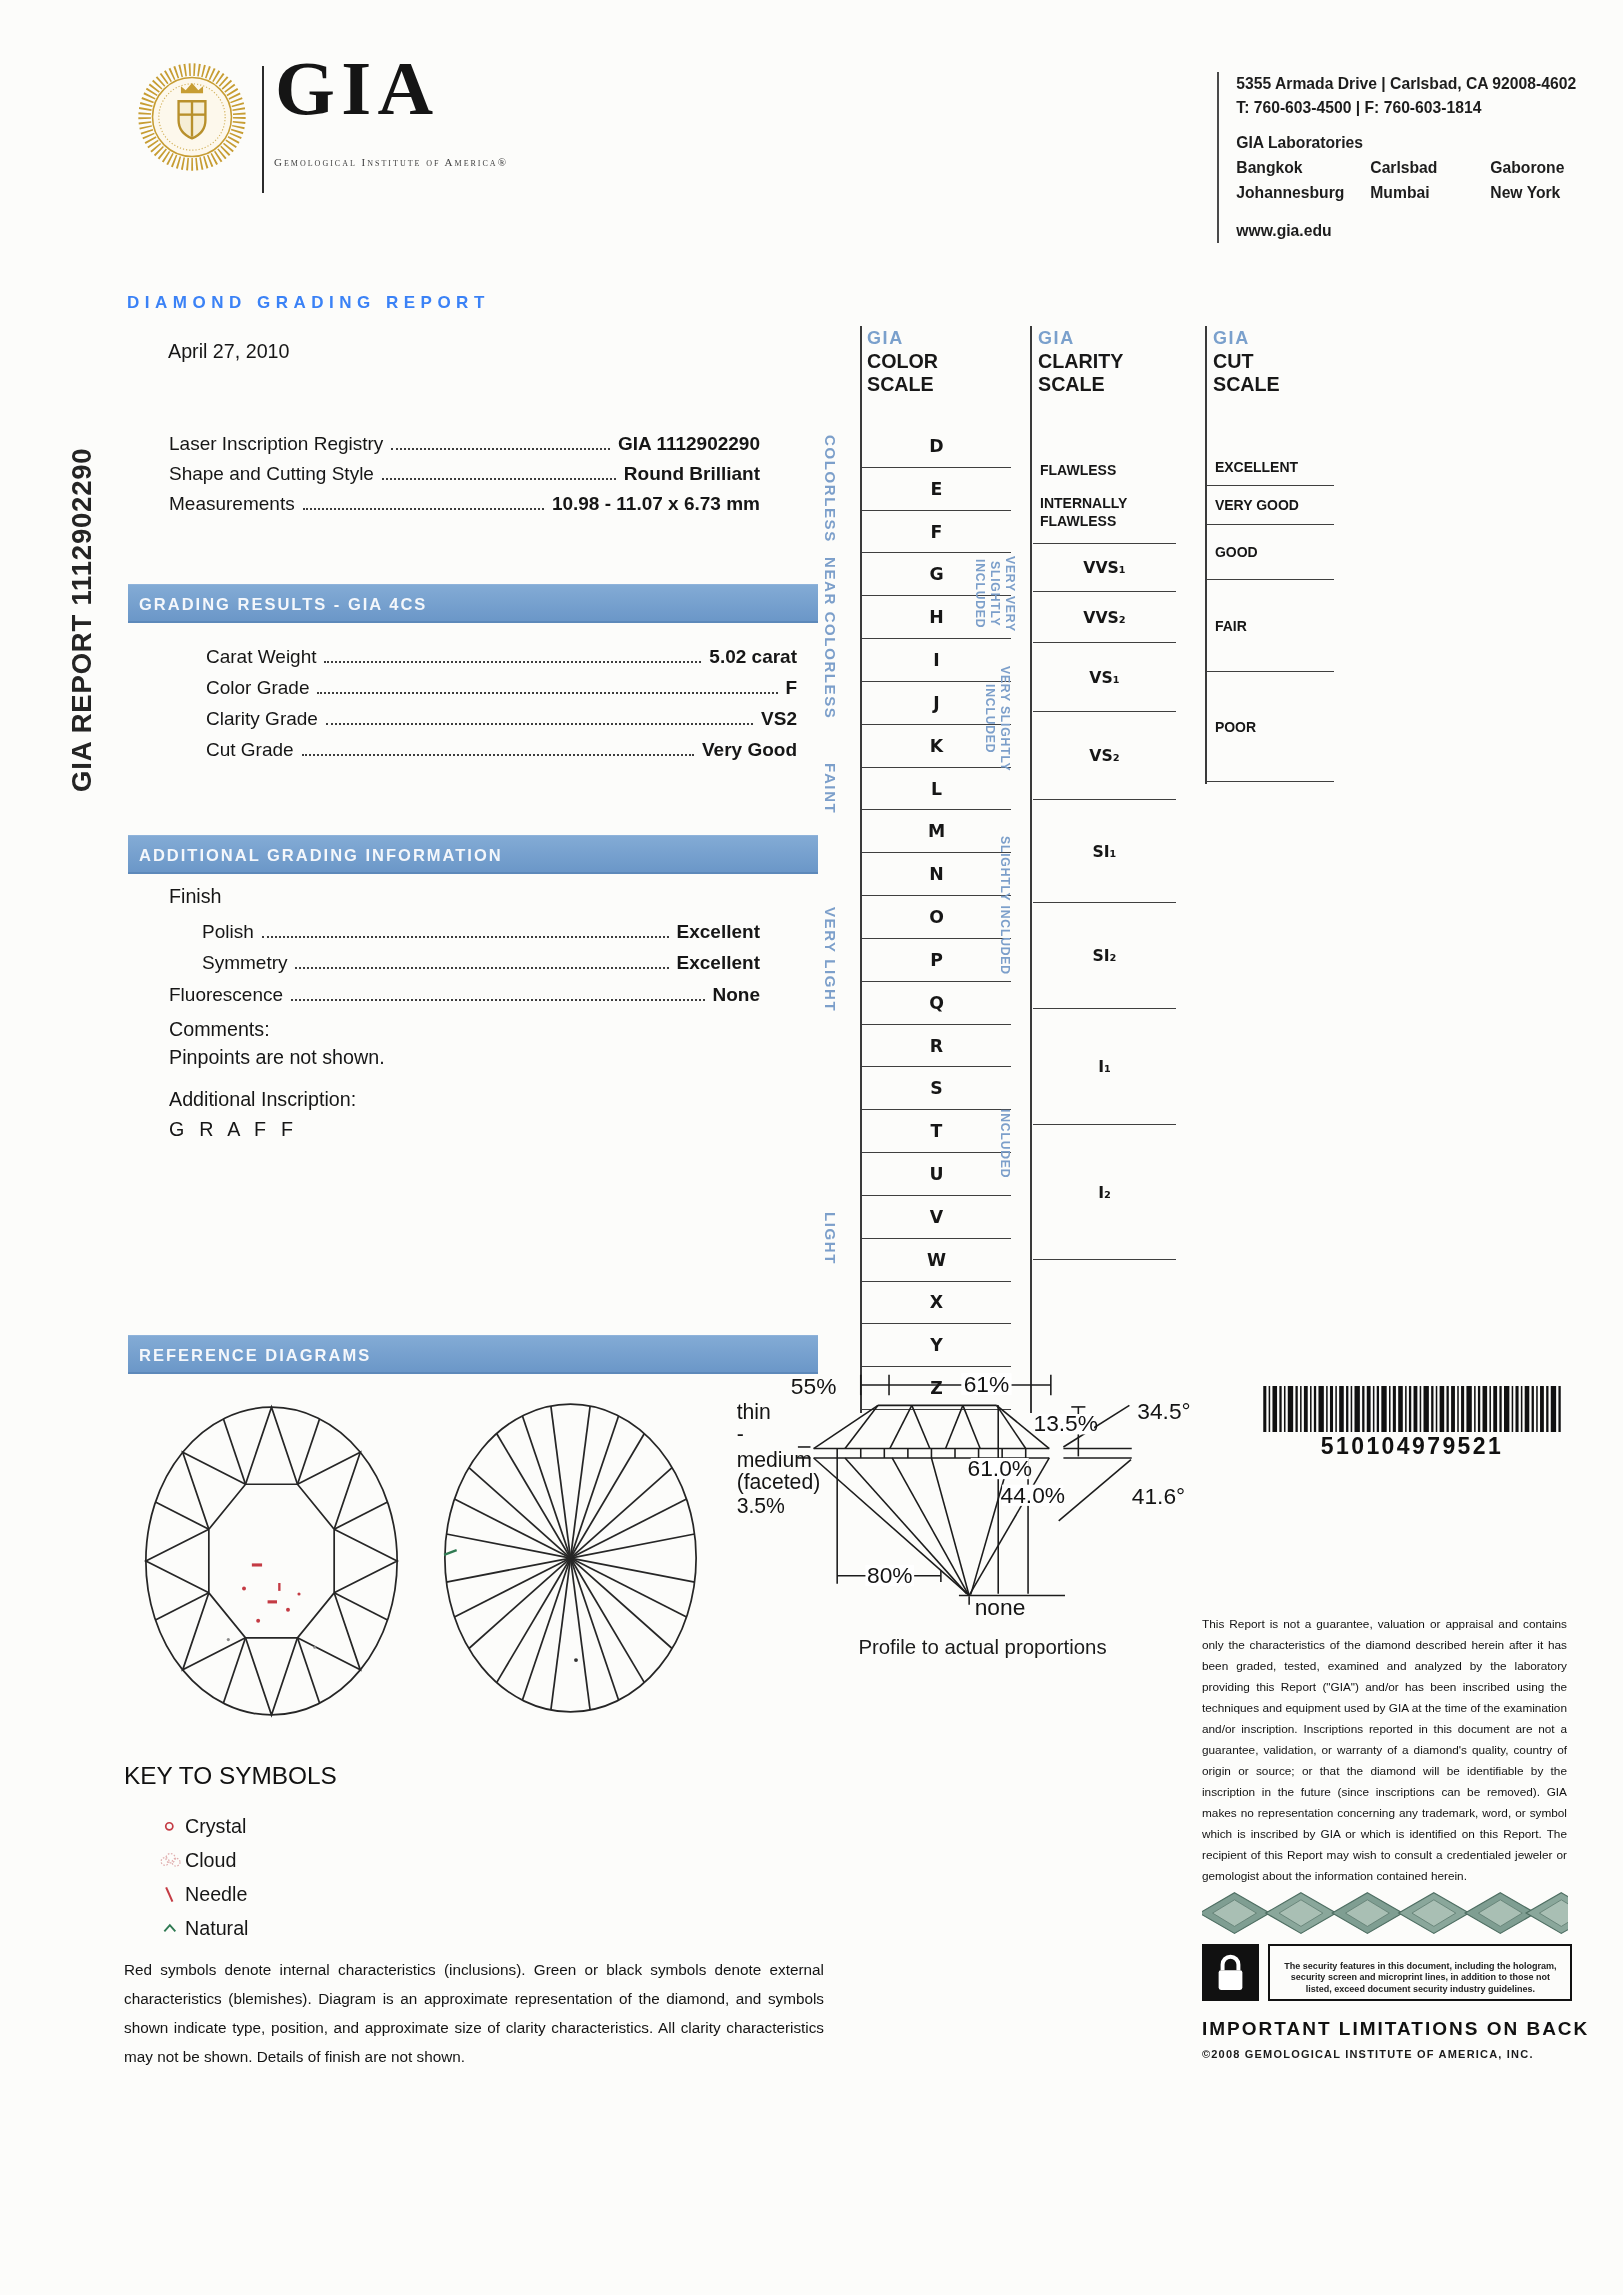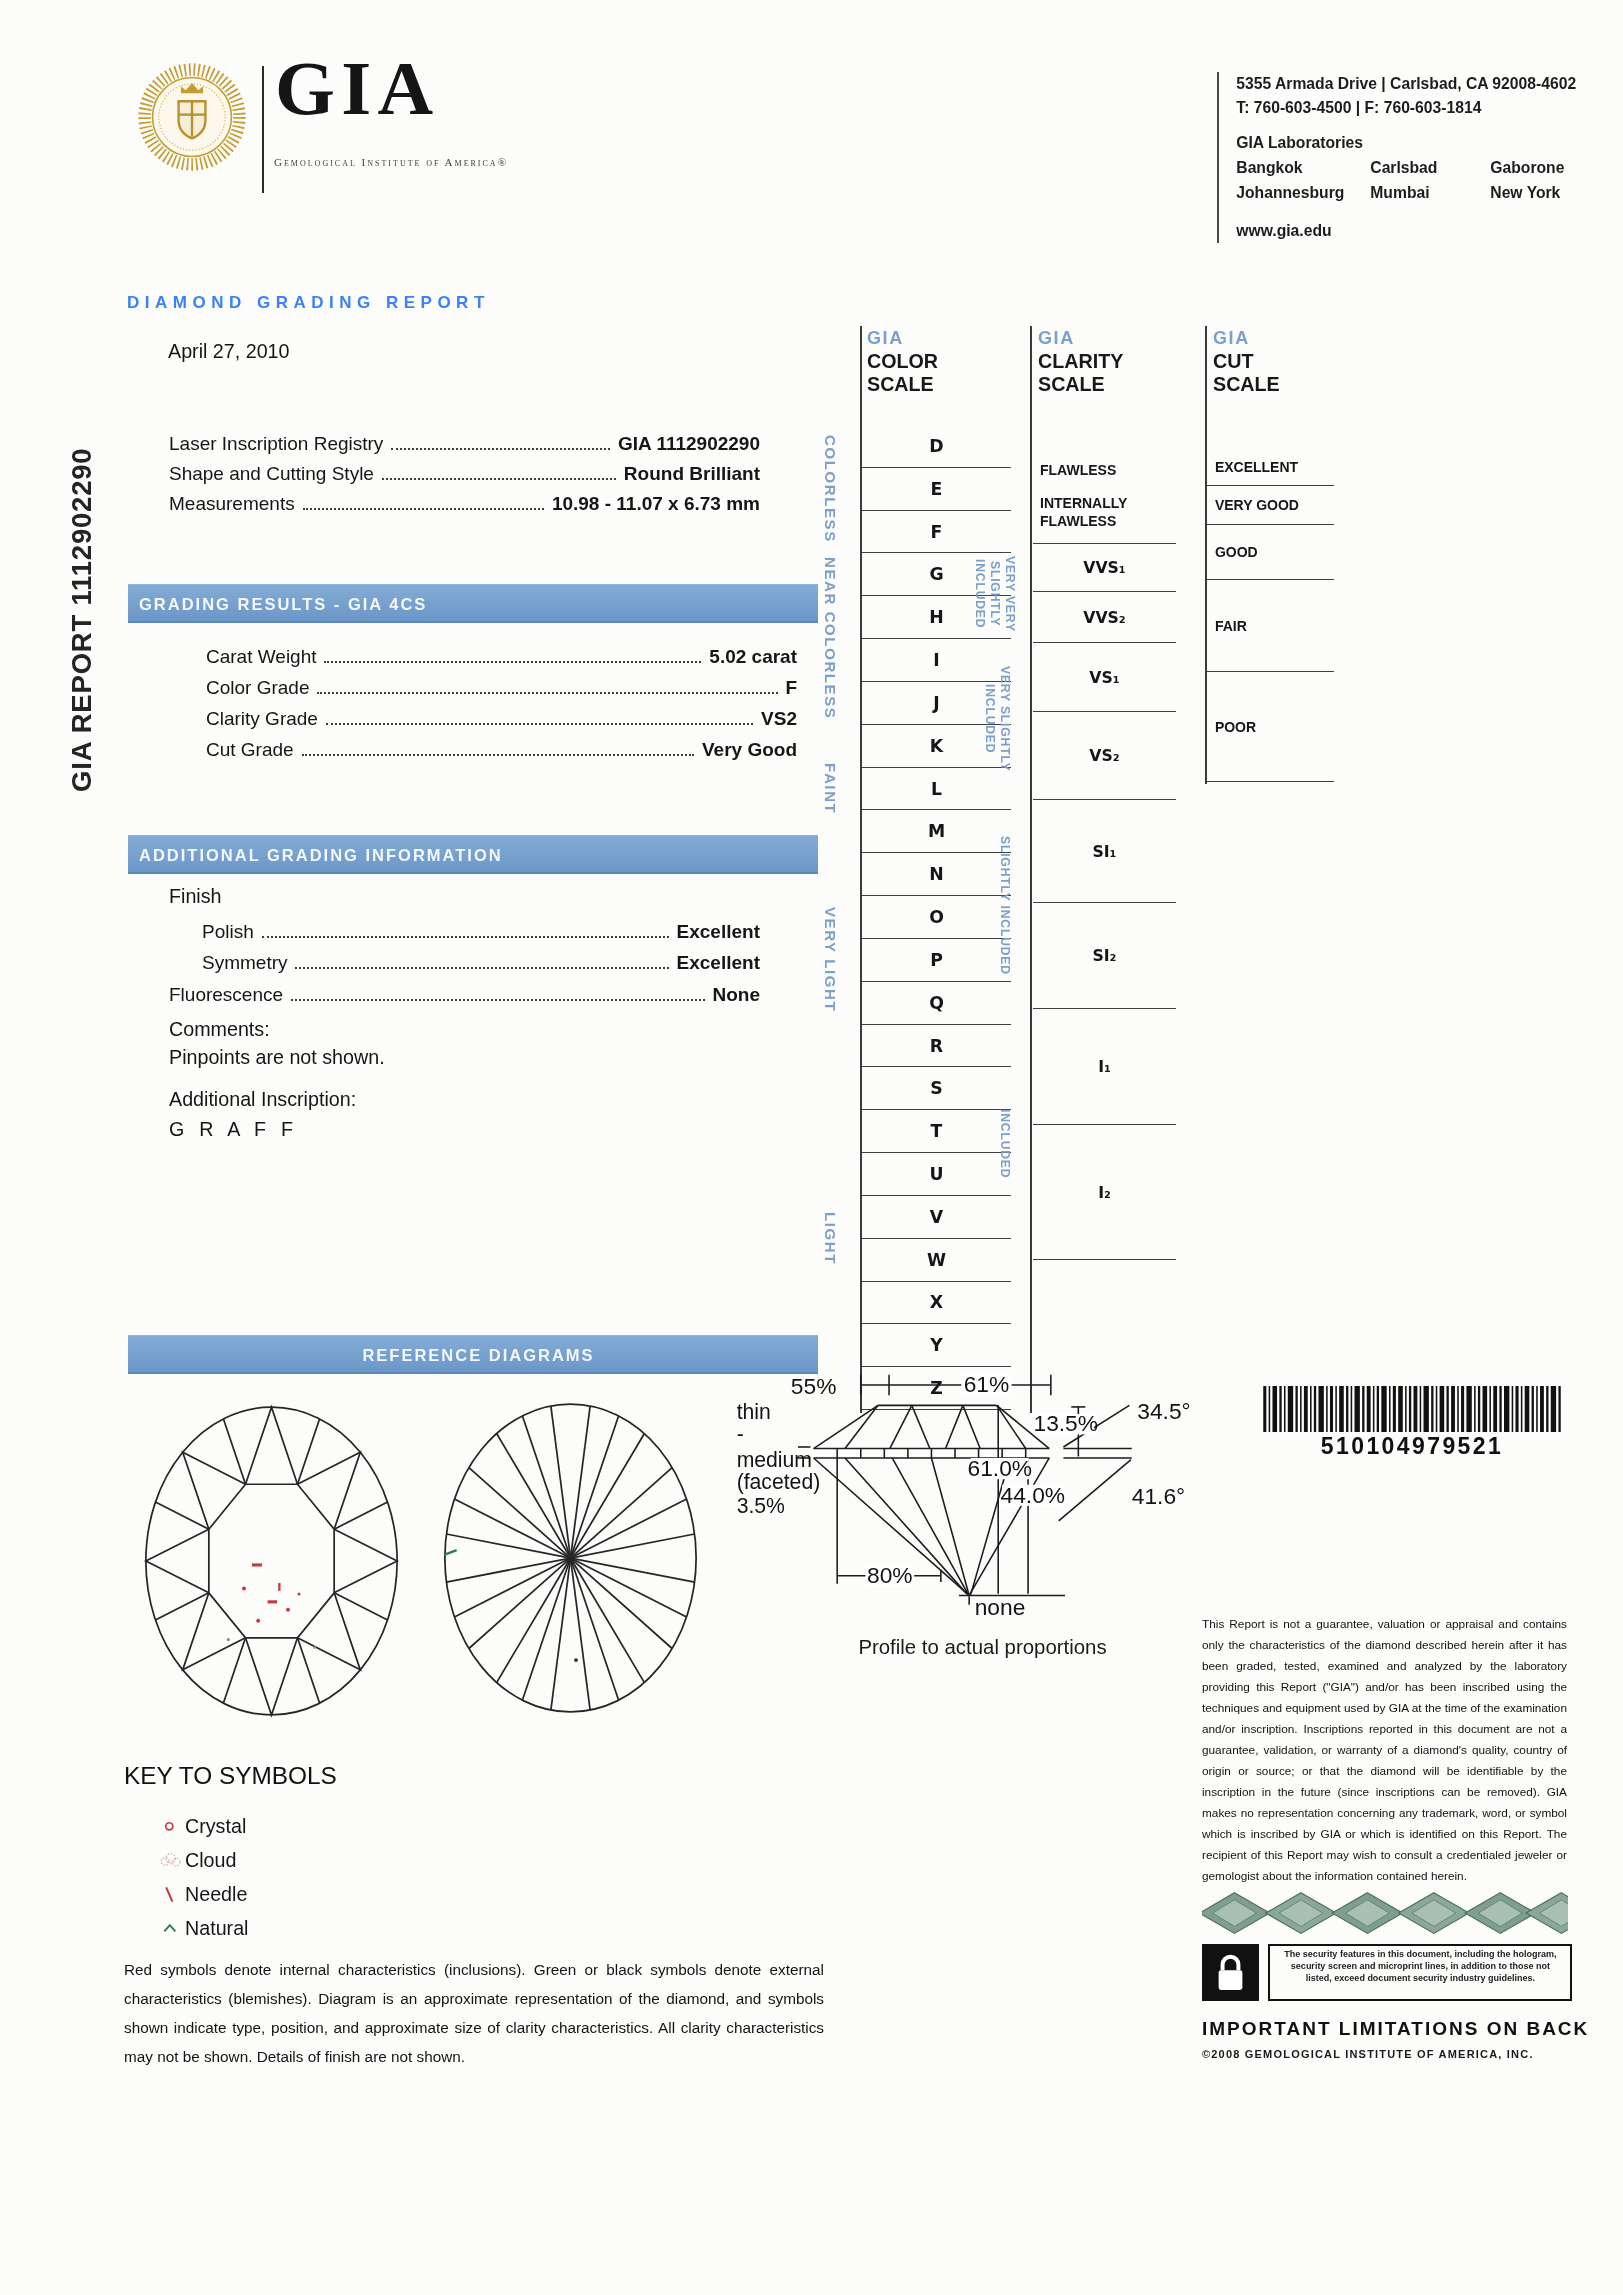--- a/index.html
+++ b/index.html
@@ -22,21 +22,21 @@
   .rows-1 .lrow{height:30px;}
   .rows-2 .lrow{height:31px;}
   .rows-f .lrow{height:31px;}
   .lrow .lbl{white-space:nowrap;}
   .lrow .leader{flex:1;border-bottom:2.4px dotted #3c3c3c;margin:0 7.9px 5.5px 7.9px;min-width:23.6px;}
   .lrow .val{font-weight:700;white-space:nowrap;}
   .rows-1{left:169px;top:425px;}
   .band{left:128px;height:39px;width:690px;background:linear-gradient(180deg,#83abd5,#6b97c8);border-bottom:2.4px solid #5d89ba;border-top:0.8px solid #8fb3da;color:#f4f7fb;font-weight:700;font-size:16.5px;letter-spacing:2px;line-height:39px;padding-left:11px;box-sizing:border-box;}
   .band1{top:584px;}
   .band2{top:835px;}
-  .band3{top:1335px;text-align:center;}
+  .band3{top:1335px;}
   .rows-2{left:169px;top:637px;margin-left:37px;}
   .finish-label{left:169px;top:885px;font-size:19.7px;}
   .rows-fin{left:169px;top:912px;}
   .rows-fin .lbl{padding-left:33px;}
   .rows-f2{left:169px;top:975px;}
   .comments-label{left:169px;top:1018px;font-size:19.7px;}
   .comments-text{left:169px;top:1046px;font-size:19.7px;}
   .insc-label{left:169px;top:1088px;font-size:19.7px;}
   .insc-value{left:169px;top:1118px;font-size:19.7px;letter-spacing:4.7px;}
   
@@ -84,21 +84,21 @@
   .key-head{left:124px;top:1762px;font-size:24.4px;color:#111;}
   .key-rows{left:154px;top:1809px;}
   .key-row{display:flex;align-items:center;height:34px;}
   .key-icon{width:31px;display:flex;justify-content:center;}
   .key-label{font-size:19.7px;}
   .note{left:124px;top:1955px;width:700px;font-size:15.3px;line-height:29px;text-align:justify;color:#141414;}
   
   .disclaimer{left:1202px;top:1614px;width:365px;font-size:11.8px;line-height:21px;text-align:justify;color:#121212;font-weight:500;}
   .strip{left:1202px;top:1892px;}
   .security{left:1202px;top:1944px;display:flex;gap:9.4px;align-items:stretch;}
-  .sec-box{width:300px;border:2.4px solid #111;display:flex;align-items:flex-start;}
+  .sec-box{width:300px;border:2.4px solid #111;display:flex;align-items:flex-end;}
   .sec-text{font-size:9px;font-weight:700;line-height:11.8px;text-align:center;padding:3.1px 7.9px;color:#222;}
   .limitations{left:1202px;top:2018px;font-size:19px;font-weight:700;letter-spacing:2px;color:#111;}
   .copyright{left:1202px;top:2048px;font-size:11px;letter-spacing:1.2px;font-weight:600;color:#1a1a1a;}
 </style>
 </head>
 <body>
 
 <div id="page">
 
   <svg class="abs" style="left:132px;top:57px" width="120" height="120" viewBox="0 0 152 152">

